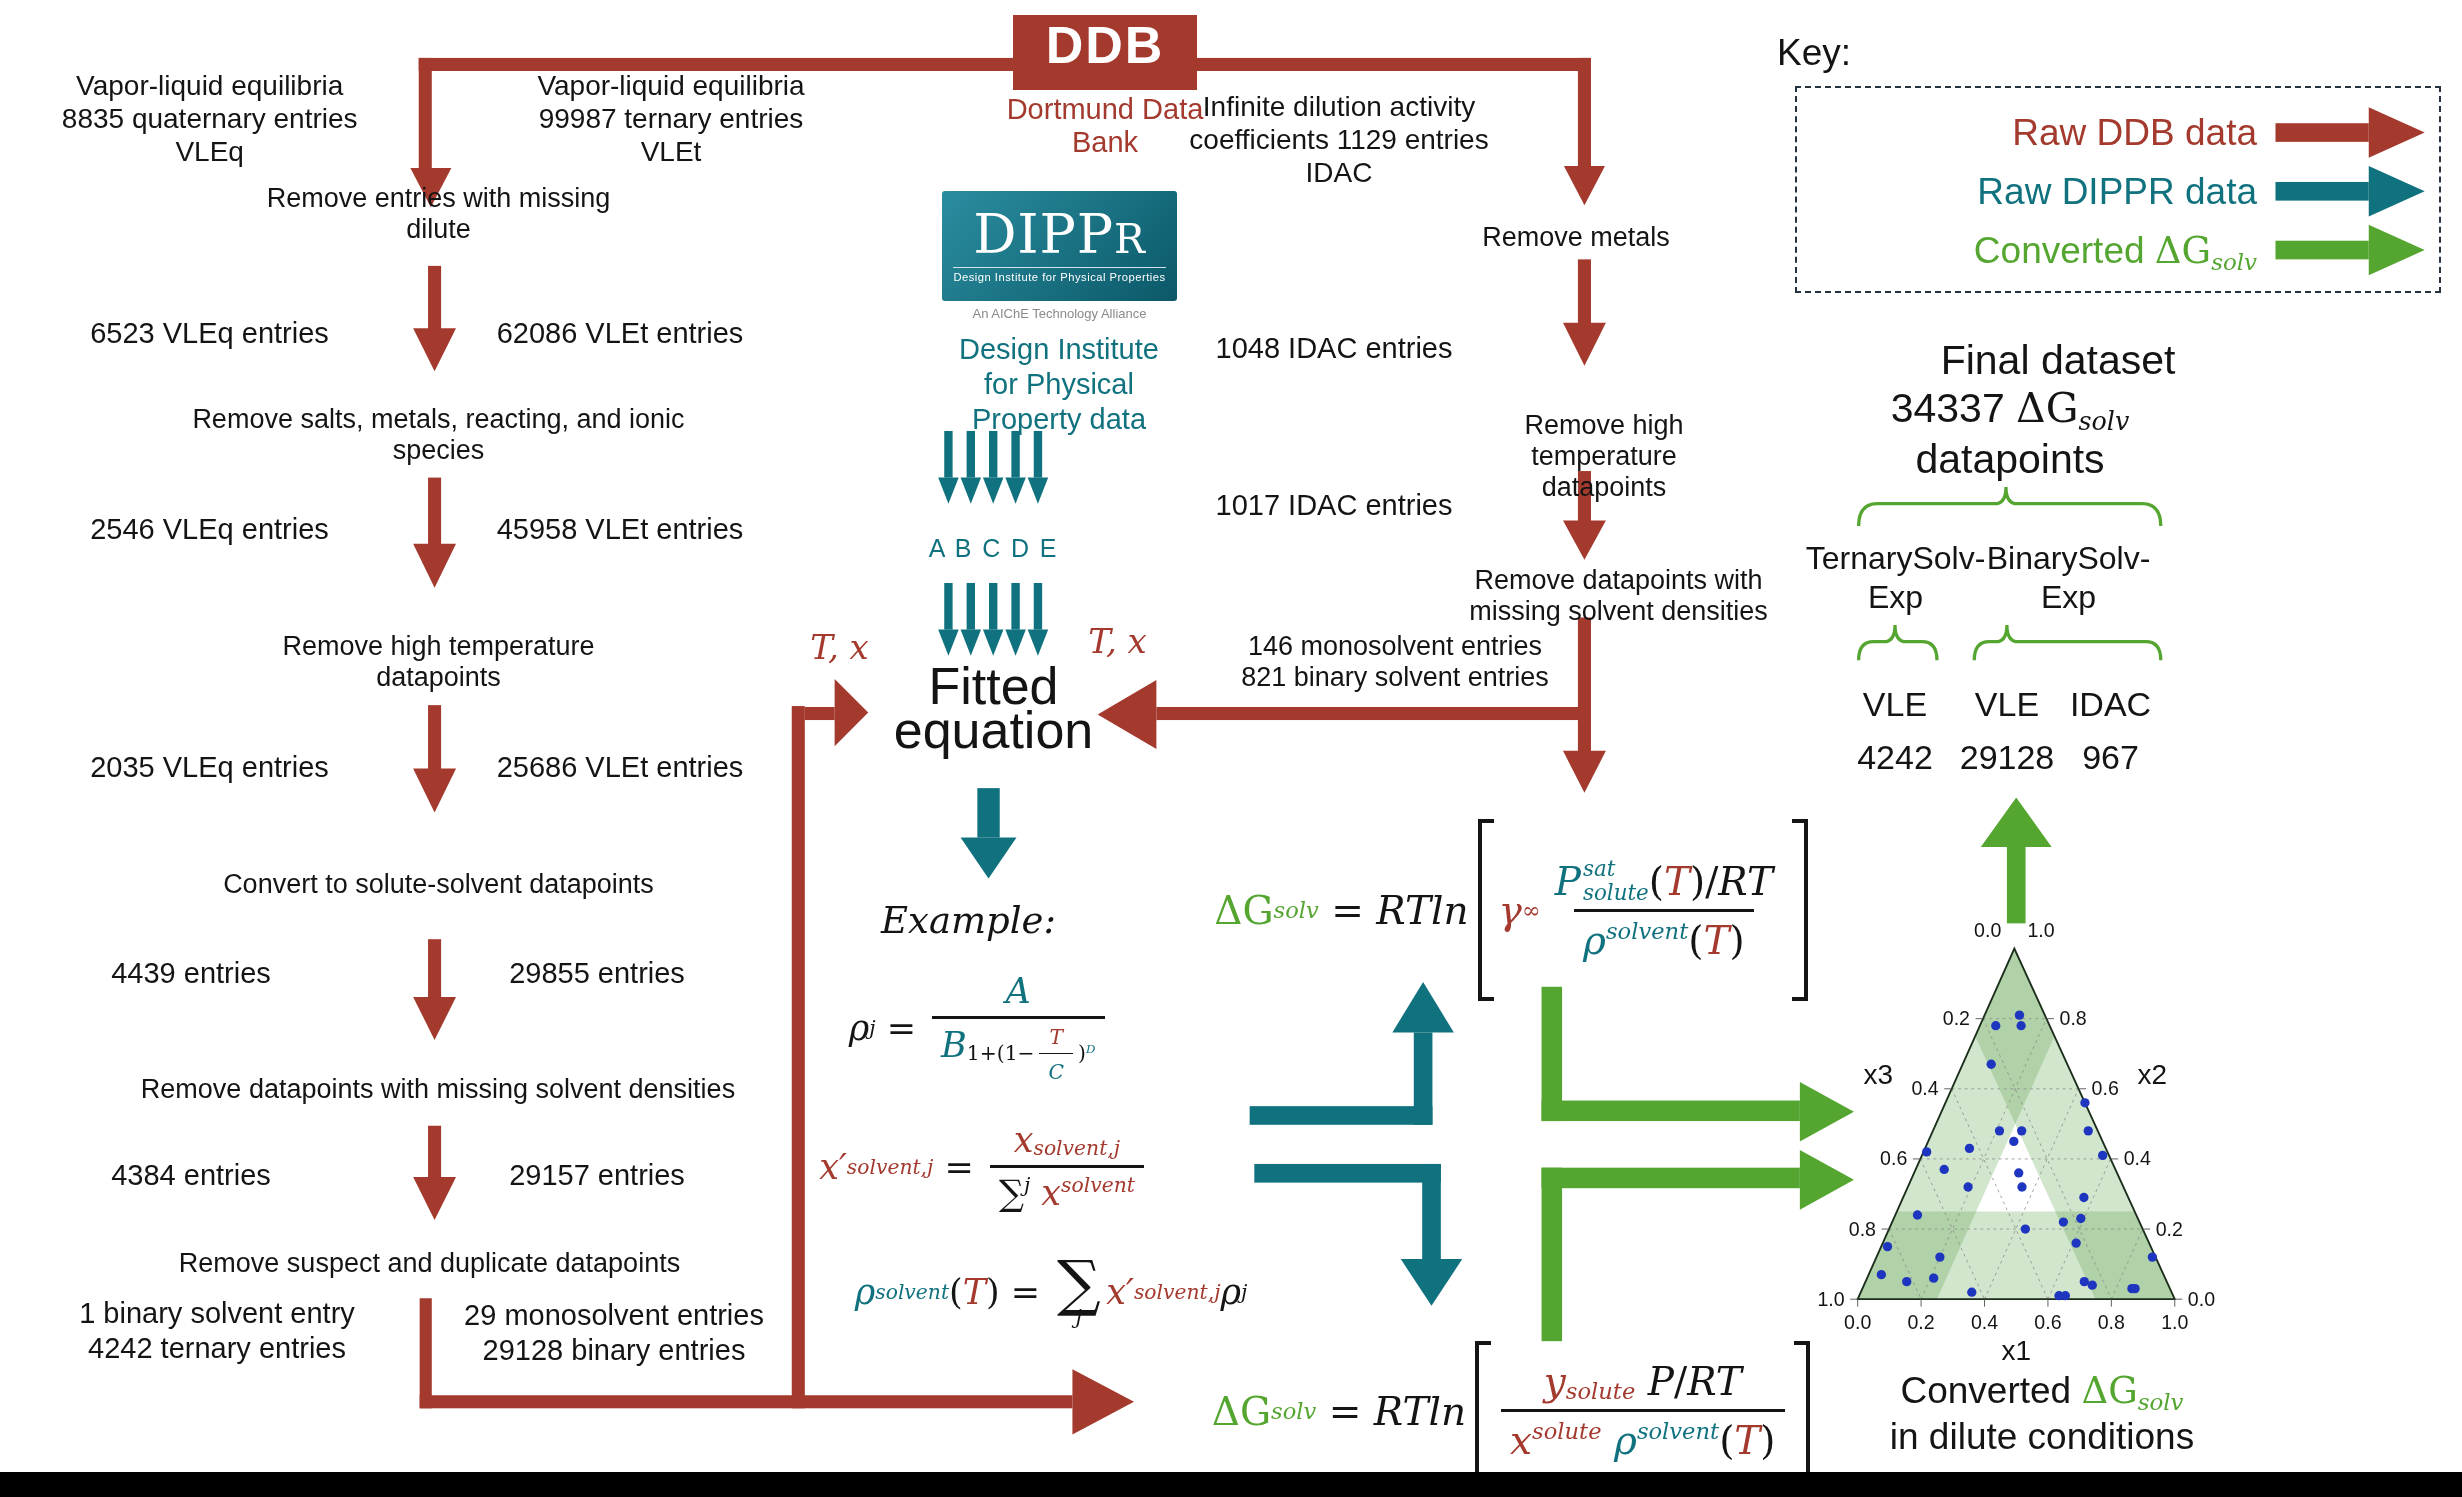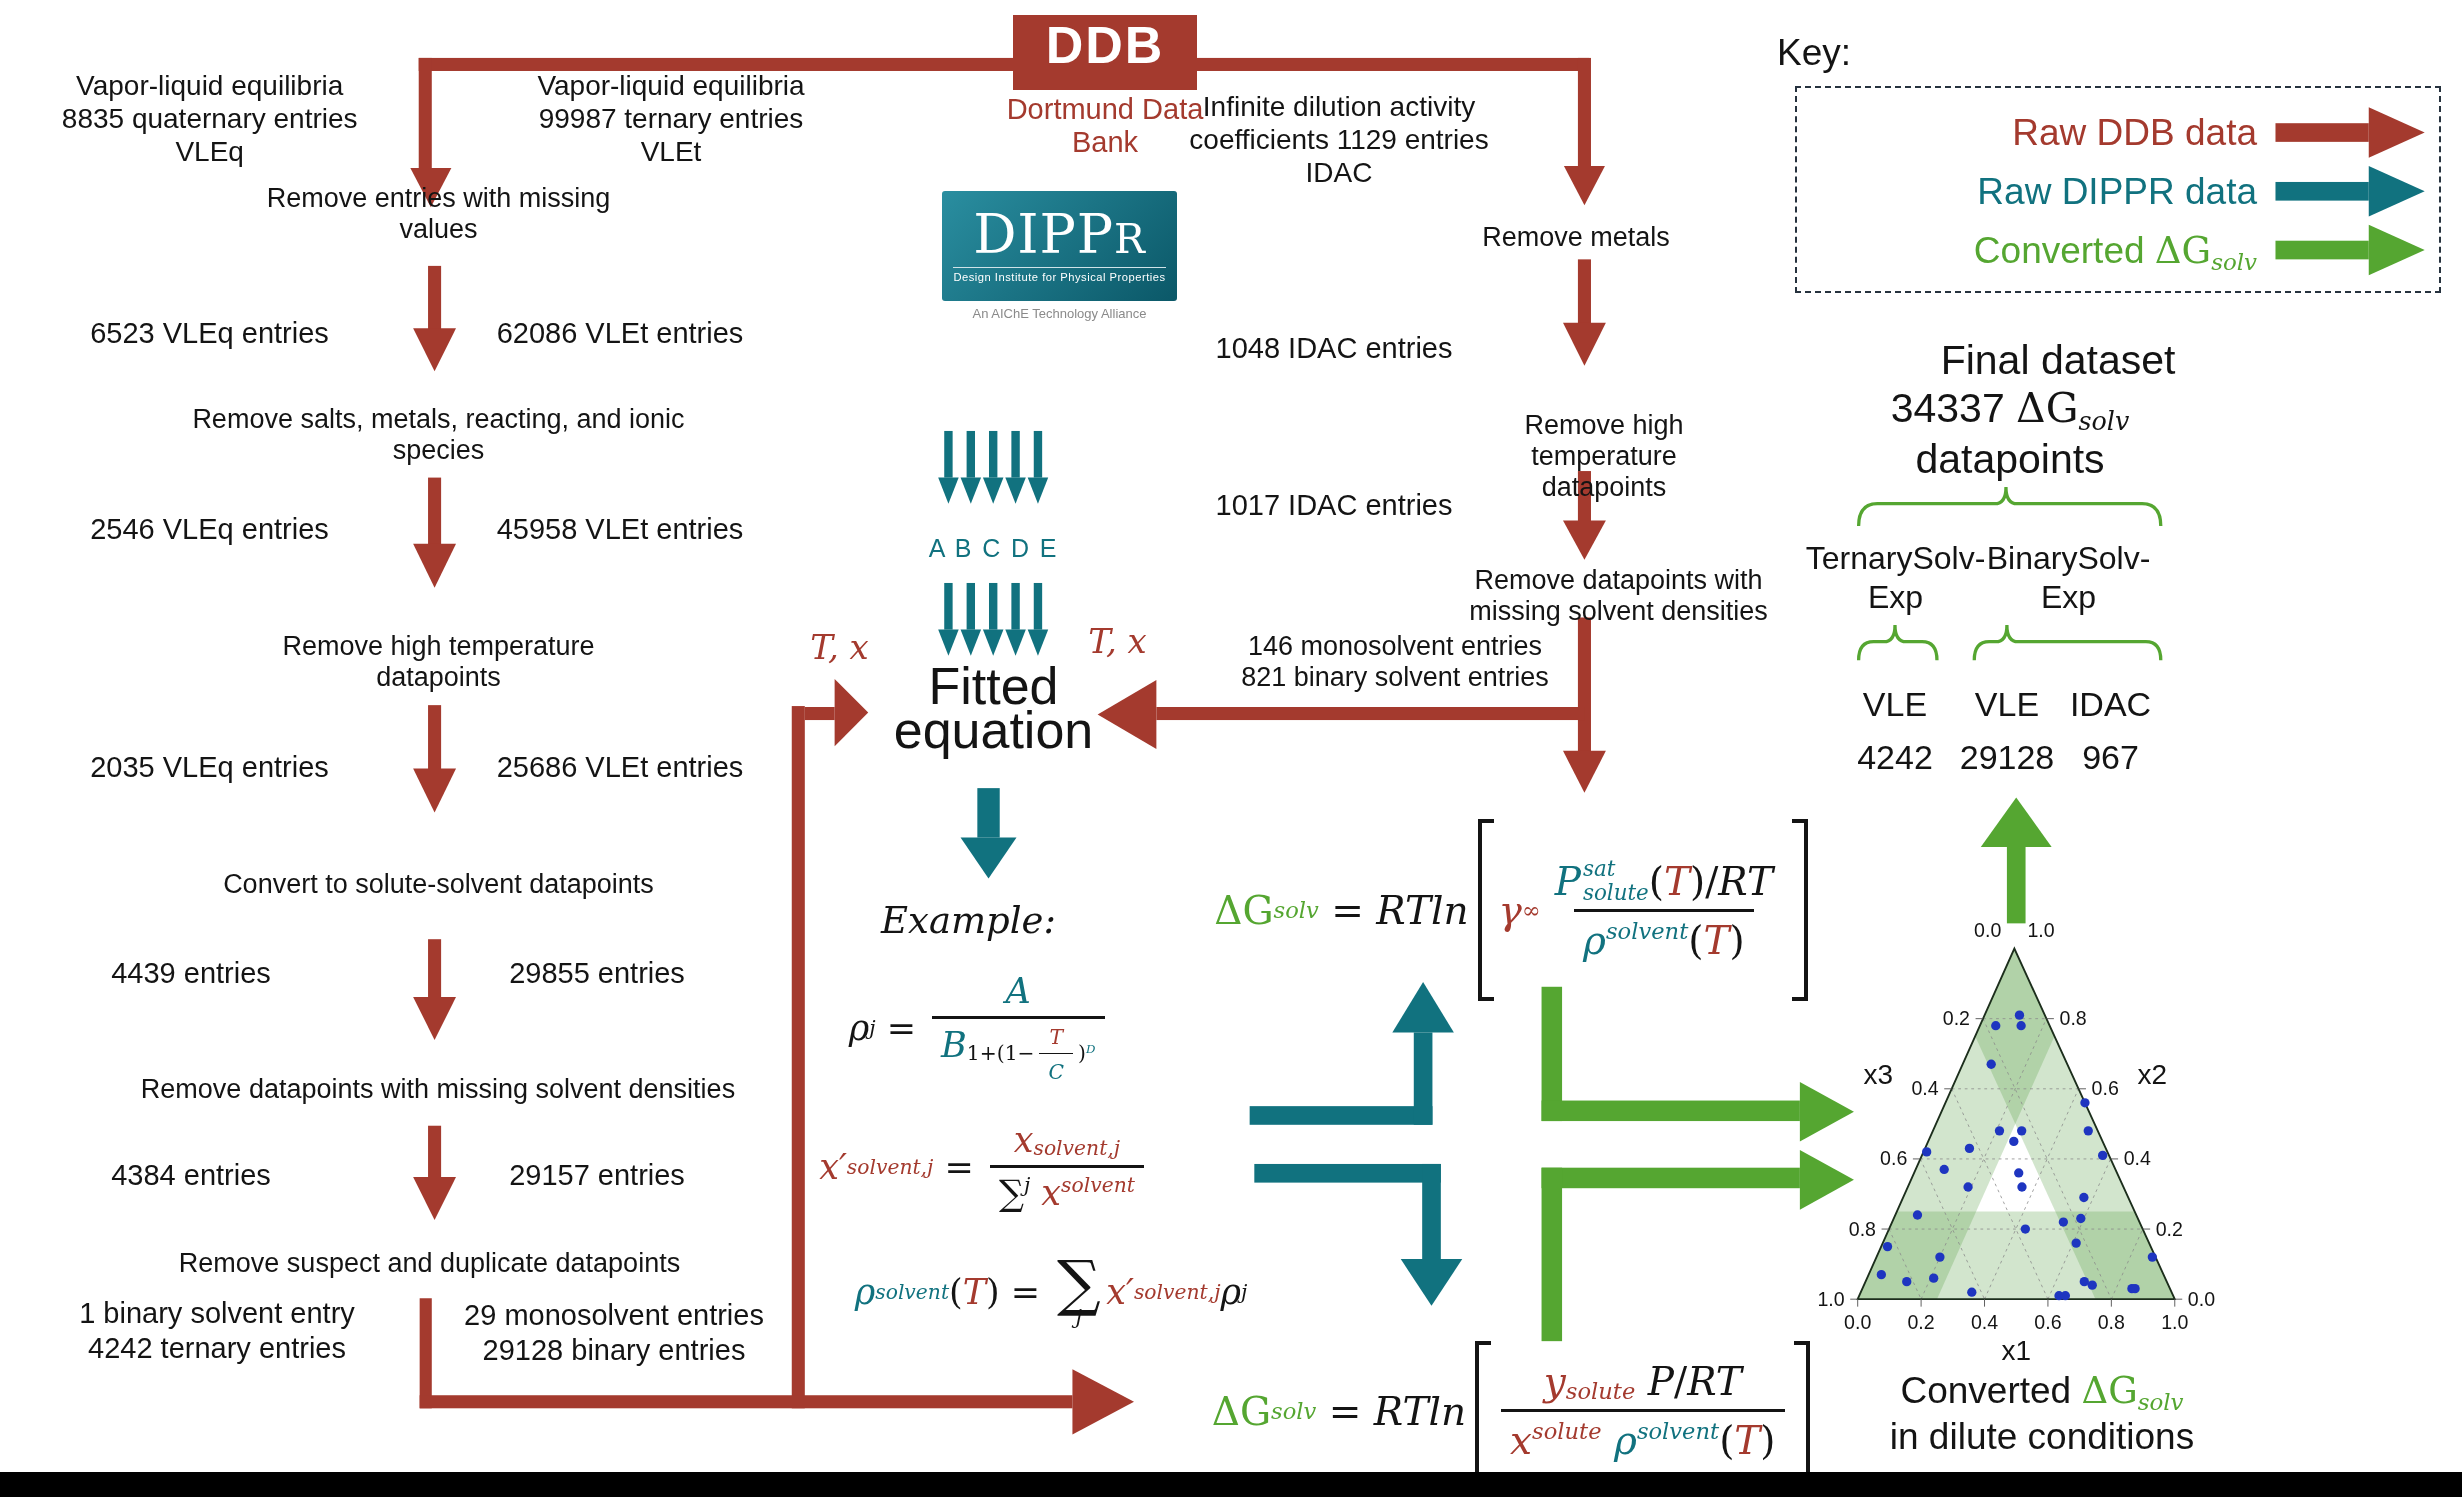--- a/index.html
+++ b/index.html
@@ -278,21 +278,21 @@
   <div class="abs" style="left:1777px;top:32px;font-size:37px">Key:</div>
   <div id="key-box" class="abs" style="left:1795px;top:86px;width:642px;height:203px"></div>
   <div class="abs rt keytxt t-red" style="left:1865px;top:112px;width:392px">Raw DDB data</div>
   <div class="abs rt keytxt t-teal" style="left:1865px;top:171px;width:392px">Raw DIPPR data</div>
   <div class="abs rt keytxt t-green" style="left:1828px;top:229px;width:429px">
     <span>Converted </span><span class="dgserif">ΔG</span><span class="dgsub">solv</span>
   </div>
 
   <div class="abs ctr lbl" style="left:112px;top:183px;width:653px">
     <div>Remove entries with missing</div>
-      <div>values</div>
+      <div>dilute</div>
   </div>
   <div class="abs ctr cnt" style="left:37px;top:317px;width:345px">6523 VLEq entries</div>
   <div class="abs ctr cnt" style="left:466px;top:317px;width:308px">62086 VLEt entries</div>
 
   <div class="abs ctr lbl" style="left:84px;top:404px;width:709px">
     <div>Remove salts, metals, reacting, and ionic</div>
       <div>species</div>
   </div>
   <div class="abs ctr cnt" style="left:37px;top:513px;width:345px">2546 VLEq entries</div>
   <div class="abs ctr cnt" style="left:466px;top:513px;width:308px">45958 VLEt entries</div>
@@ -321,20 +321,25 @@
   <div class="abs ctr cnt" style="left:446px;top:1298px;width:336px;line-height:35px">
     <div>29 monosolvent entries</div>
       <div>29128 binary entries</div>
   </div>
 
   <div id="dippr-box" class="abs" style="left:942px;top:191px;width:235px;height:110px">
     <div id="dippr-word"><span>DIPP</span><span class="small-r">R</span></div>
     <div id="dippr-sub">Design Institute for Physical Properties</div>
   </div>
   <div id="dippr-tag" class="abs ctr" style="left:942px;top:306px;width:235px">An AIChE Technology Alliance</div>
+  <div class="abs ctr t-teal" style="left:919px;top:332px;width:280px;font-size:29px;line-height:35px">
+    <div>Design Institute</div>
+      <div>for Physical</div>
+      <div>Property data</div>
+  </div>
   <div class="abs ctr t-teal" style="left:900px;top:534px;width:187px;font-size:25px;letter-spacing:1.9px">A  B  C  D  E</div>
 
   <div class="abs ctr lbl" style="left:1464px;top:222px;width:224px">Remove metals</div>
   <div class="abs ctr cnt" style="left:1185px;top:332px;width:298px">1048 IDAC entries</div>
   <div class="abs ctr lbl" style="left:1450px;top:410px;width:308px">
     <div>Remove high temperature</div>
       <div>datapoints</div>
   </div>
   <div class="abs ctr cnt" style="left:1185px;top:489px;width:298px">1017 IDAC entries</div>
   <div class="abs ctr lbl" style="left:1460px;top:565px;width:317px">

